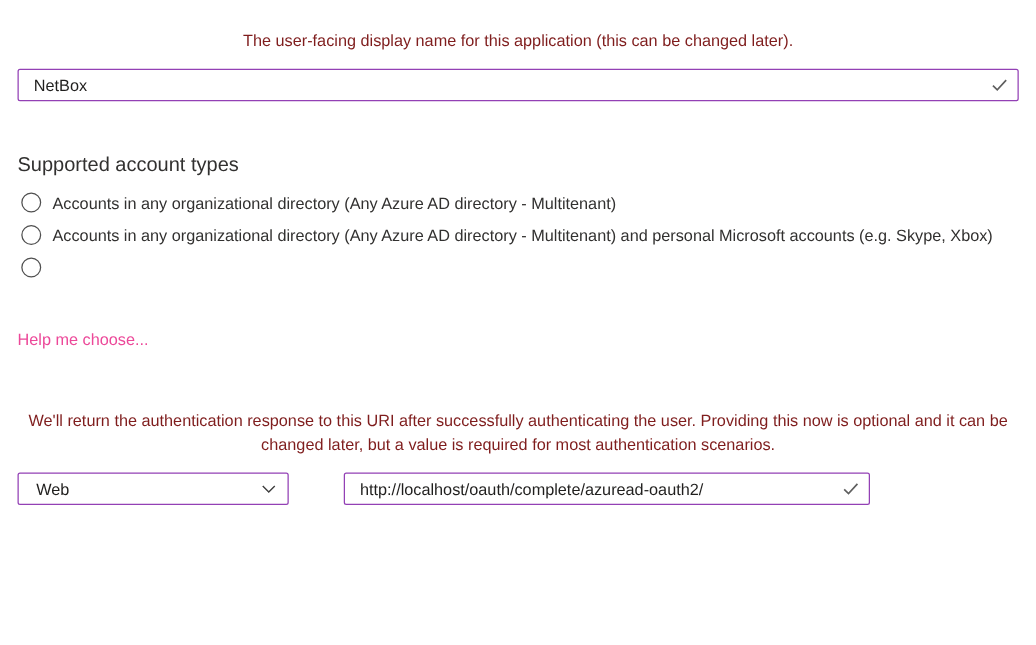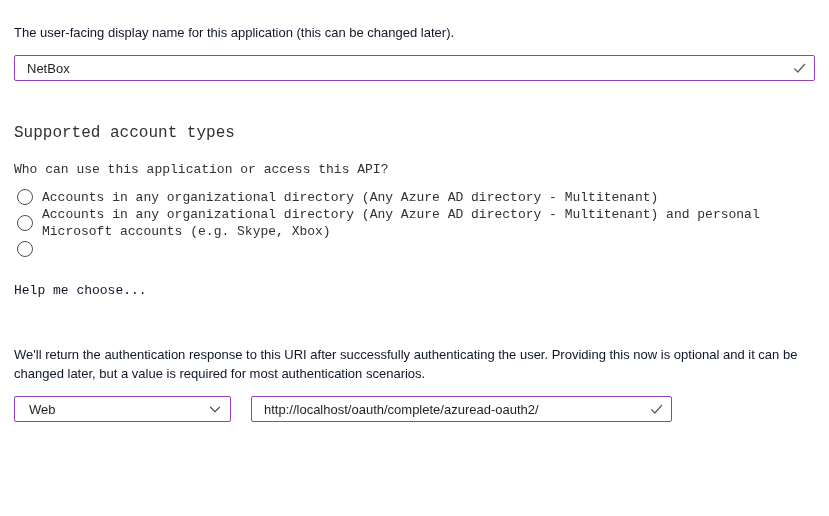--- a/index.html
+++ b/index.html
@@ -16,21 +16,22 @@
     font-size: 16px;
     font-weight: 400;
     line-height: 20px;
     color: #323130;
   }
   .required { color: #e81123; margin-right: 4px; }
 
   .desc {
     font-size: 13px;
     line-height: 19px;
-    color: #0f172a;
+    color: #7f1d1d;
+    text-align: center;
   }
   .name-desc { margin-top: 12px; line-height: 17px; }
 
   .input-wrap {
     position: relative;
     height: 26px;
     border: 1px solid #9340b5;
     border-radius: 2px;
     background: #fff;
     display: flex;
@@ -48,21 +49,21 @@
   }
   .valid-icon {
     position: absolute;
     right: 7px; top: 50%;
     transform: translateY(-50%);
     display: flex; align-items: center;
     pointer-events: none;
   }
   .valid-icon svg { display: block; }
 
-  .account-section { margin-top: 42px; font-family: Liberation Mono, monospace; }
+  .account-section { margin-top: 42px; }
   .question { margin-top: 18px; font-size: 13px; line-height: 17px; }
 
   .radio-group { margin-top: 6px; }
   .radio-row {
     display: flex;
     align-items: center;
     height: 26px;
     cursor: pointer;
   }
   .radio {
@@ -79,35 +80,35 @@
   .radio.selected::after {
     content: "";
     width: 8px; height: 8px;
     border-radius: 50%;
     background: #0078d4;
   }
   .radio-label { font-size: 13px; line-height: 17px; color: #323130; }
 
   .help-link {
     display: inline-block;
-    margin-top: 20px;
+    margin-top: 36px;
     font-size: 13px;
     line-height: 17px;
-    color: #0f172a;
+    color: #ec4899;
     text-decoration: none;
     cursor: pointer;
   }
 
   .redirect-section { margin-top: 46px; }
   .redirect-desc { margin-top: 10px; max-width: 801px; }
 
   .uri-row {
     margin-top: 13px;
     display: flex;
-    gap: 0;
+    gap: 24px;
   }
   .select-box {
     position: relative;
     width: 217px; height: 26px;
     border: 1px solid #9340b5;
     border-radius: 2px;
     display: flex;
     align-items: center;
     padding: 0 30px 0 14px;
     font-size: 13px;
@@ -136,21 +137,20 @@
       <span class="valid-icon">
         <svg width="15" height="15" viewBox="0 0 16 16" fill="none">
           <path d="M2.5 8.5 L6.2 12.2 L13.8 3.8" stroke="#5f5f5f" stroke-width="1.4" fill="none"></path>
         </svg>
       </span>
     </div>
   </div>
 
   <div class="section account-section">
     <h2 class="section-title">Supported account types</h2>
-    <p class="question">Who can use this application or access this API?</p>
 
     <div class="radio-group">
       <label class="radio-row">
         <span class="radio"></span>
         <span class="radio-label">Accounts in any organizational directory (Any Azure AD directory - Multitenant)</span>
       </label>
       <label class="radio-row">
         <span class="radio"></span>
         <span class="radio-label">Accounts in any organizational directory (Any Azure AD directory - Multitenant) and personal Microsoft accounts (e.g. Skype, Xbox)</span>
       </label>

